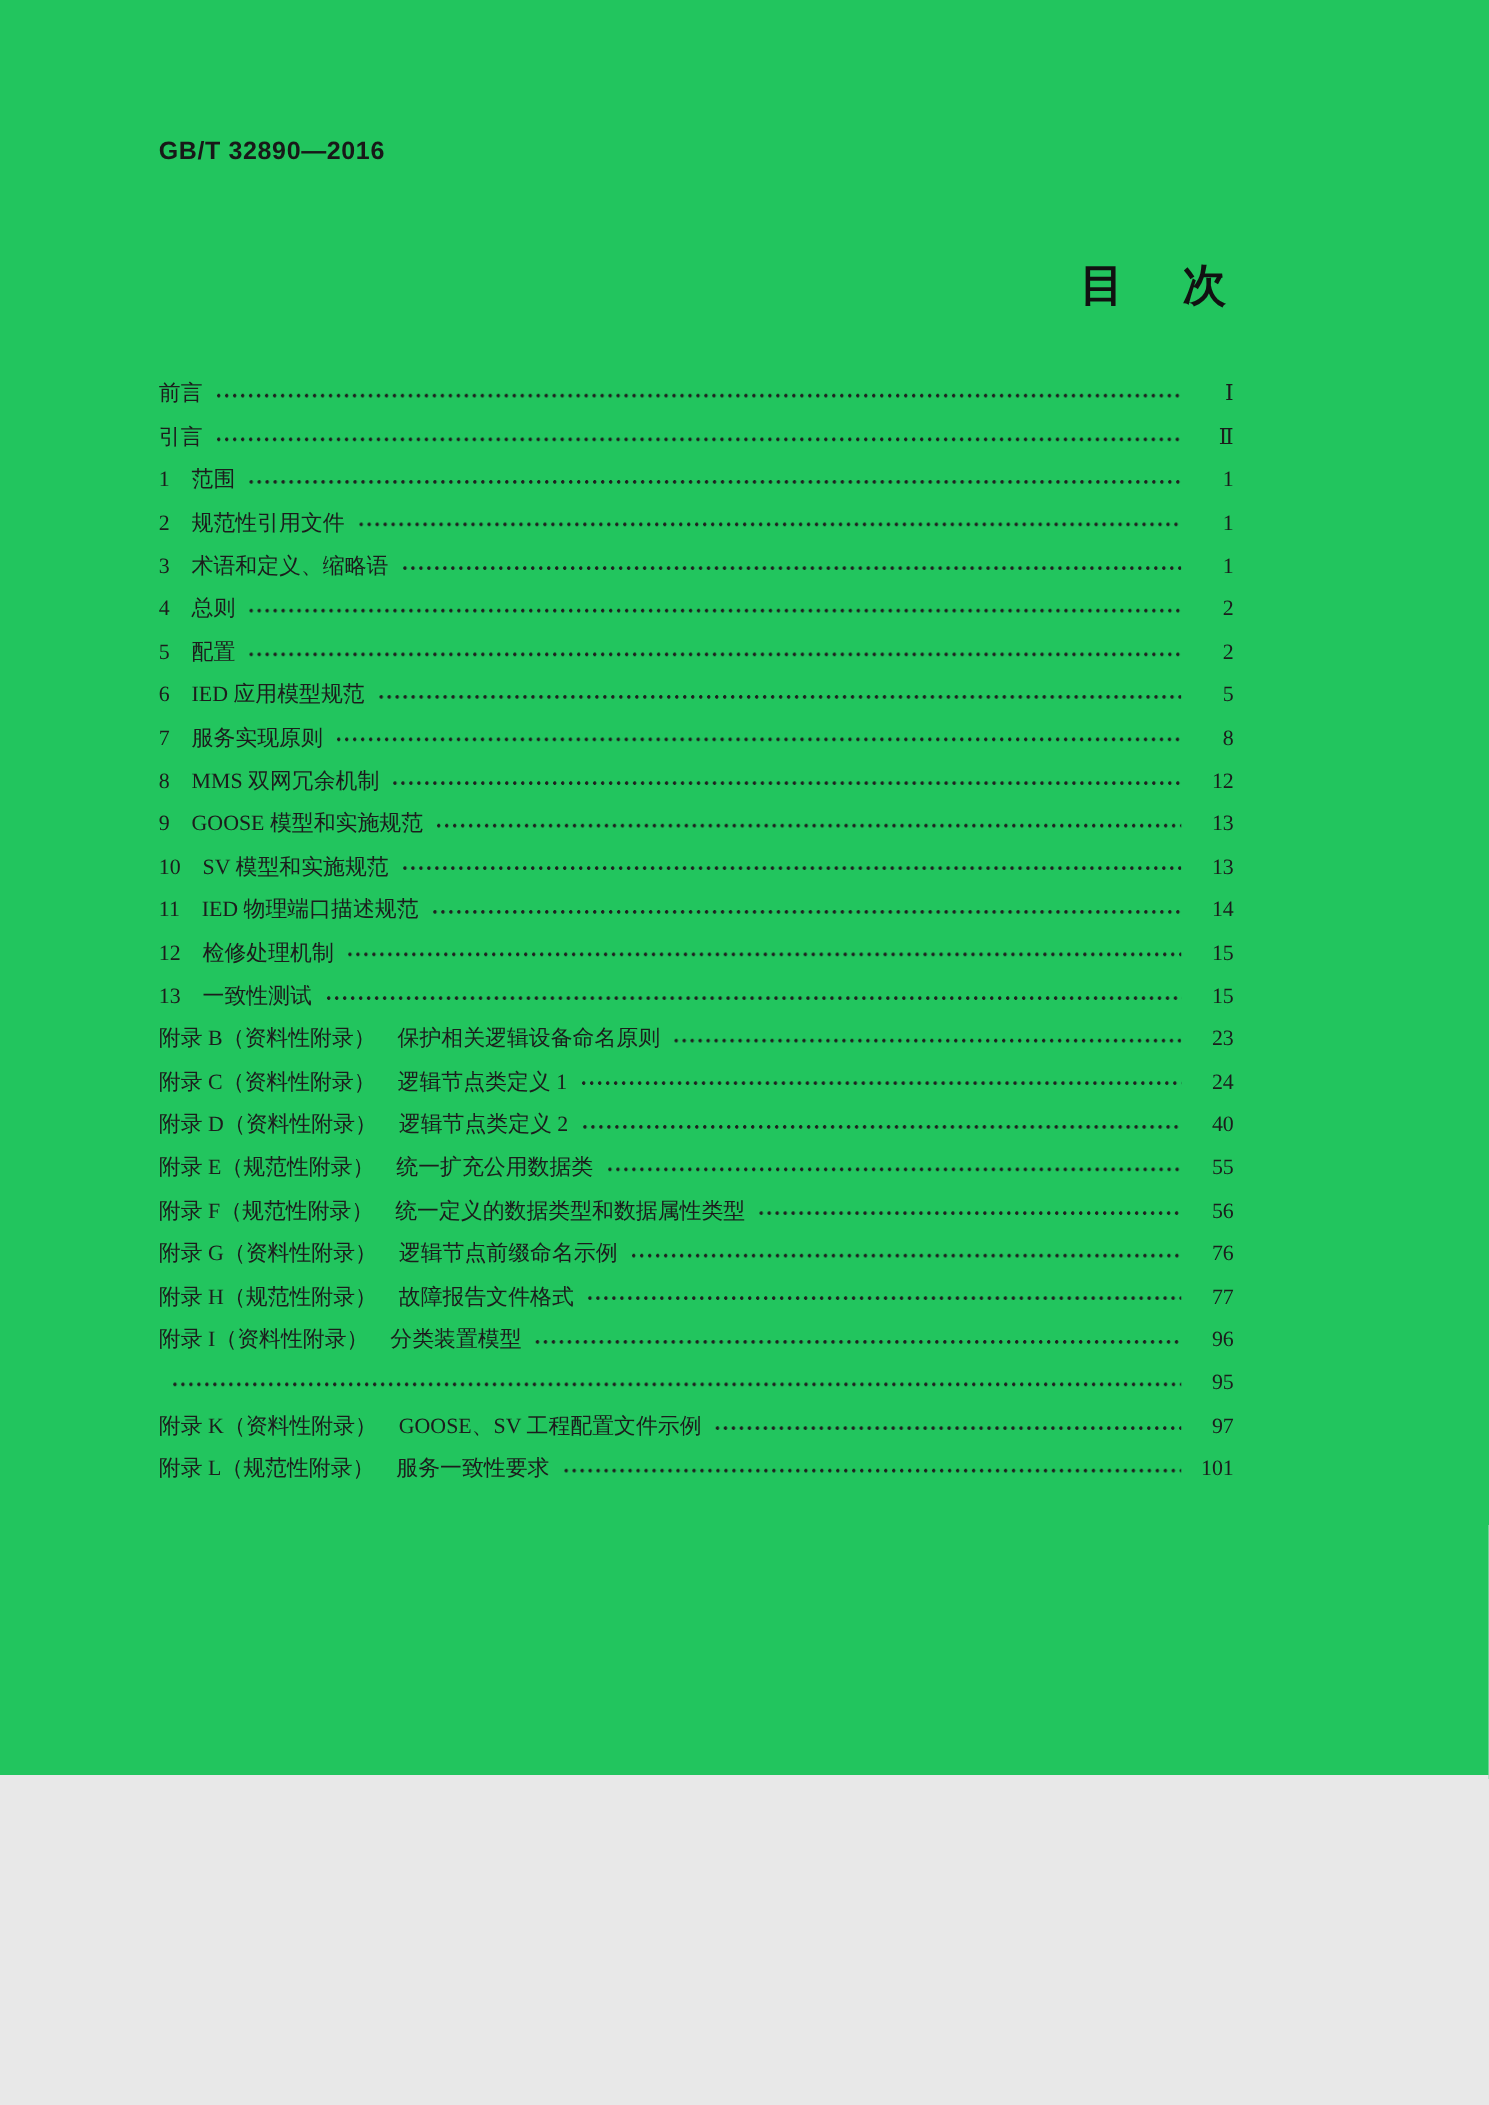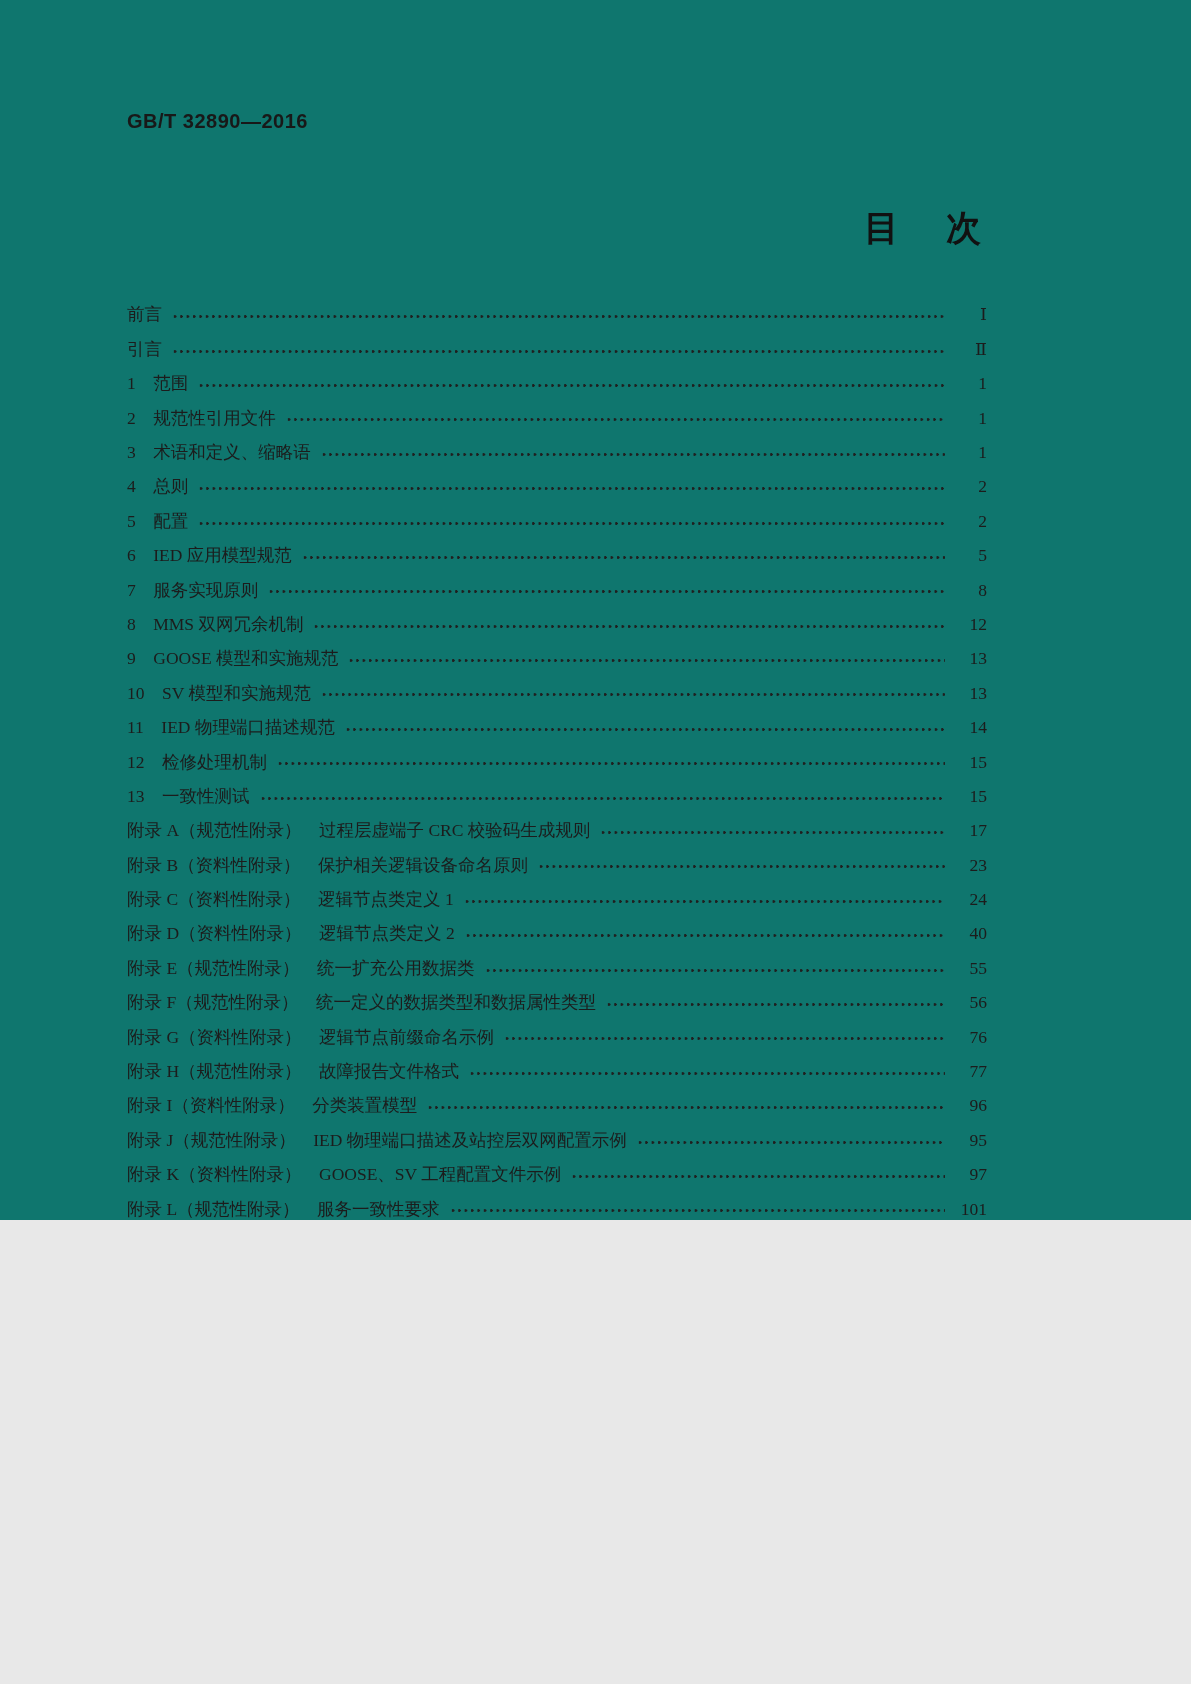--- a/index.html
+++ b/index.html
@@ -3,23 +3,23 @@
 <meta charset="utf-8">
 <style>
   html, body {
     margin: 0;
     padding: 0;
     background: #e8e8e8;
   }
   .page {
     position: relative;
     width: 1191px;
-    height: 1220px;
+    height: 1420px;
     margin: 0 auto;
-    background: #0f766e;
+    background: #22c55e;
     overflow: hidden;
     font-family: "Liberation Serif", "DejaVu Serif", serif;
     color: #1c1c1c;
   }
   .doc-number {
     position: absolute;
     left: 127px;
     top: 110px;
     font-family: "Liberation Sans", "DejaVu Sans", sans-serif;
     font-size: 20px;
@@ -153,25 +153,20 @@
         <span class="toc-label">12　检修处理机制</span>
         <span class="leader"></span>
         <span class="toc-page">15</span>
       </div>
       <div class="toc-row">
         <span class="toc-label">13　一致性测试</span>
         <span class="leader"></span>
         <span class="toc-page">15</span>
       </div>
       <div class="toc-row">
-        <span class="toc-label">附录 A（规范性附录）　过程层虚端子 CRC 校验码生成规则</span>
-        <span class="leader"></span>
-        <span class="toc-page">17</span>
-      </div>
-      <div class="toc-row">
         <span class="toc-label">附录 B（资料性附录）　保护相关逻辑设备命名原则</span>
         <span class="leader"></span>
         <span class="toc-page">23</span>
       </div>
       <div class="toc-row">
         <span class="toc-label">附录 C（资料性附录）　逻辑节点类定义 1</span>
         <span class="leader"></span>
         <span class="toc-page">24</span>
       </div>
       <div class="toc-row">
@@ -198,21 +193,20 @@
         <span class="toc-label">附录 H（规范性附录）　故障报告文件格式</span>
         <span class="leader"></span>
         <span class="toc-page">77</span>
       </div>
       <div class="toc-row">
         <span class="toc-label">附录 I（资料性附录）　分类装置模型</span>
         <span class="leader"></span>
         <span class="toc-page">96</span>
       </div>
       <div class="toc-row">
-        <span class="toc-label">附录 J（规范性附录）　IED 物理端口描述及站控层双网配置示例</span>
         <span class="leader"></span>
         <span class="toc-page">95</span>
       </div>
       <div class="toc-row">
         <span class="toc-label">附录 K（资料性附录）　GOOSE、SV 工程配置文件示例</span>
         <span class="leader"></span>
         <span class="toc-page">97</span>
       </div>
       <div class="toc-row">
         <span class="toc-label">附录 L（规范性附录）　服务一致性要求</span>

